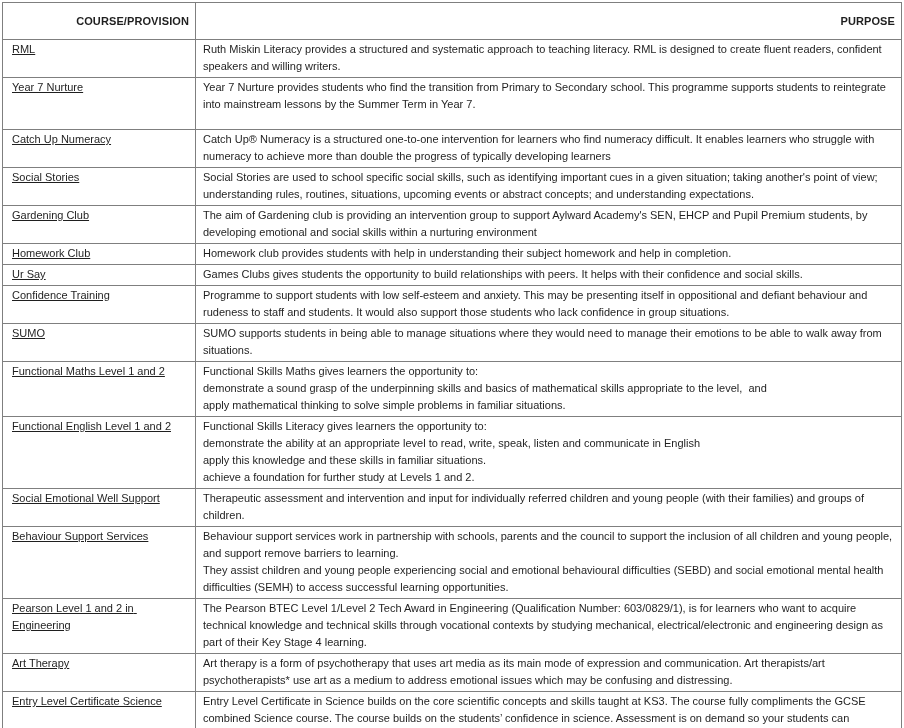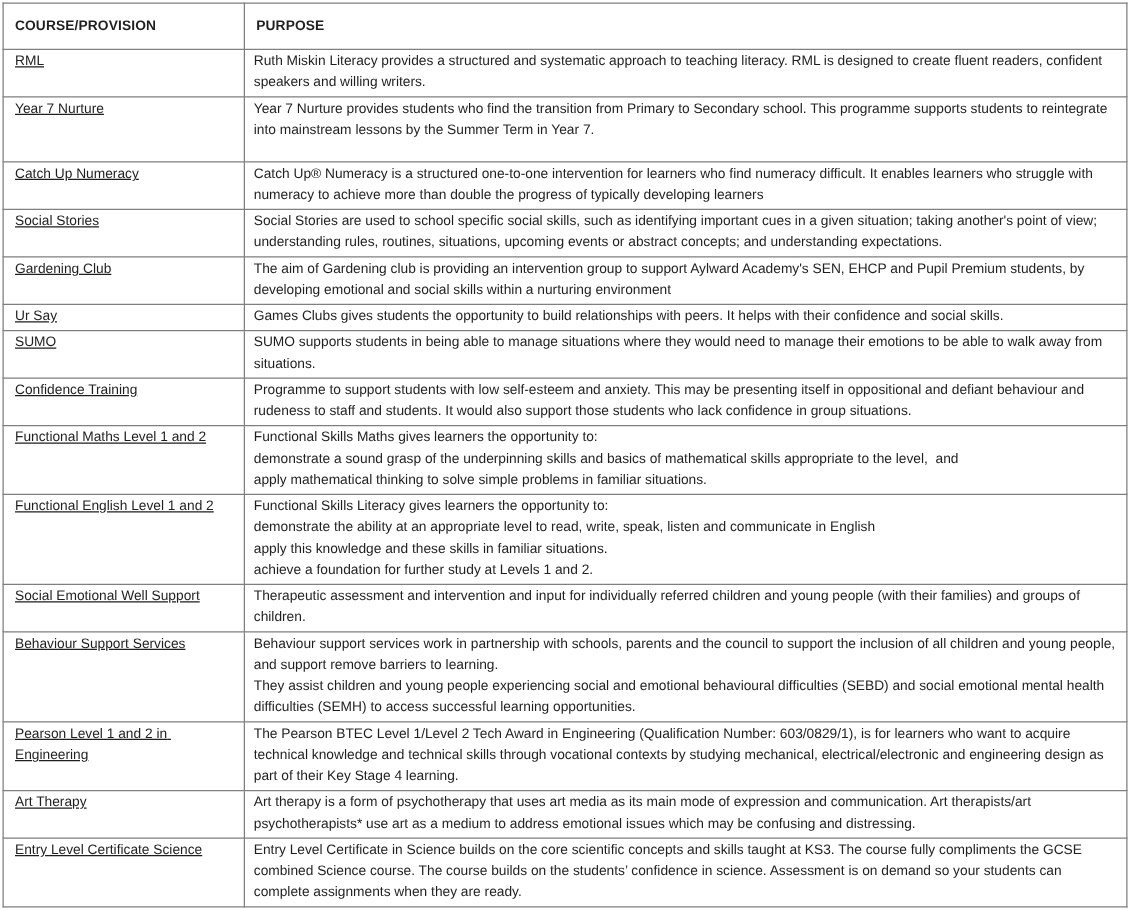--- a/index.html
+++ b/index.html
@@ -28,21 +28,21 @@
     vertical-align: top;
     color: #1f1f1f;
     font-size: 11px;
     line-height: 17px;
     white-space: pre-wrap;
     overflow: hidden;
     box-sizing: border-box;
   }
   table.provision-table th {
     font-weight: bold;
-    text-align: left;
+    text-align: right;
     vertical-align: middle;
     height: 37px;
     padding: 2px 6px 2px 9px;
     letter-spacing: 0.1px;
   }
   td.col-course  { padding: 1px 4px 2px 9px; text-decoration: underline; }
   td.col-purpose { padding: 1px 8px 2px 7px; }
   
   tbody tr:nth-child(2) td { padding-bottom: 16px; margin-top: 28px; }
 </style>
@@ -75,30 +75,34 @@
       </tr>
       <tr>
         <td class="col-course">Social Stories</td>
         <td class="col-purpose">Social Stories are used to school specific social skills, such as identifying important cues in a given situation; taking another's point of view; understanding rules, routines, situations, upcoming events or abstract concepts; and understanding expectations.</td>
       </tr>
       <tr>
         <td class="col-course">Gardening Club</td>
         <td class="col-purpose">The aim of Gardening club is providing an intervention group to support Aylward Academy's SEN, EHCP and Pupil Premium students, by developing emotional and social skills within a nurturing environment</td>
       </tr>
       <tr>
+        <td class="col-course">Homework Club</td>
+        <td class="col-purpose">Homework club provides students with help in understanding their subject homework and help in completion.</td>
+      </tr>
+      <tr>
         <td class="col-course">Ur Say</td>
         <td class="col-purpose">Games Clubs gives students the opportunity to build relationships with peers. It helps with their confidence and social skills.</td>
       </tr>
       <tr>
+        <td class="col-course">Confidence Training</td>
+        <td class="col-purpose">Programme to support students with low self-esteem and anxiety. This may be presenting itself in oppositional and defiant behaviour and rudeness to staff and students. It would also support those students who lack confidence in group situations.</td>
+      </tr>
+      <tr>
         <td class="col-course">SUMO</td>
         <td class="col-purpose">SUMO supports students in being able to manage situations where they would need to manage their emotions to be able to walk away from situations.</td>
-      </tr>
-      <tr>
-        <td class="col-course">Confidence Training</td>
-        <td class="col-purpose">Programme to support students with low self-esteem and anxiety. This may be presenting itself in oppositional and defiant behaviour and rudeness to staff and students. It would also support those students who lack confidence in group situations.</td>
       </tr>
       <tr>
         <td class="col-course">Functional Maths Level 1 and 2</td>
         <td class="col-purpose">Functional Skills Maths gives learners the opportunity to:
 demonstrate a sound grasp of the underpinning skills and basics of mathematical skills appropriate to the level,  and
 apply mathematical thinking to solve simple problems in familiar situations.</td>
       </tr>
       <tr>
         <td class="col-course">Functional English Level 1 and 2</td>
         <td class="col-purpose">Functional Skills Literacy gives learners the opportunity to:

